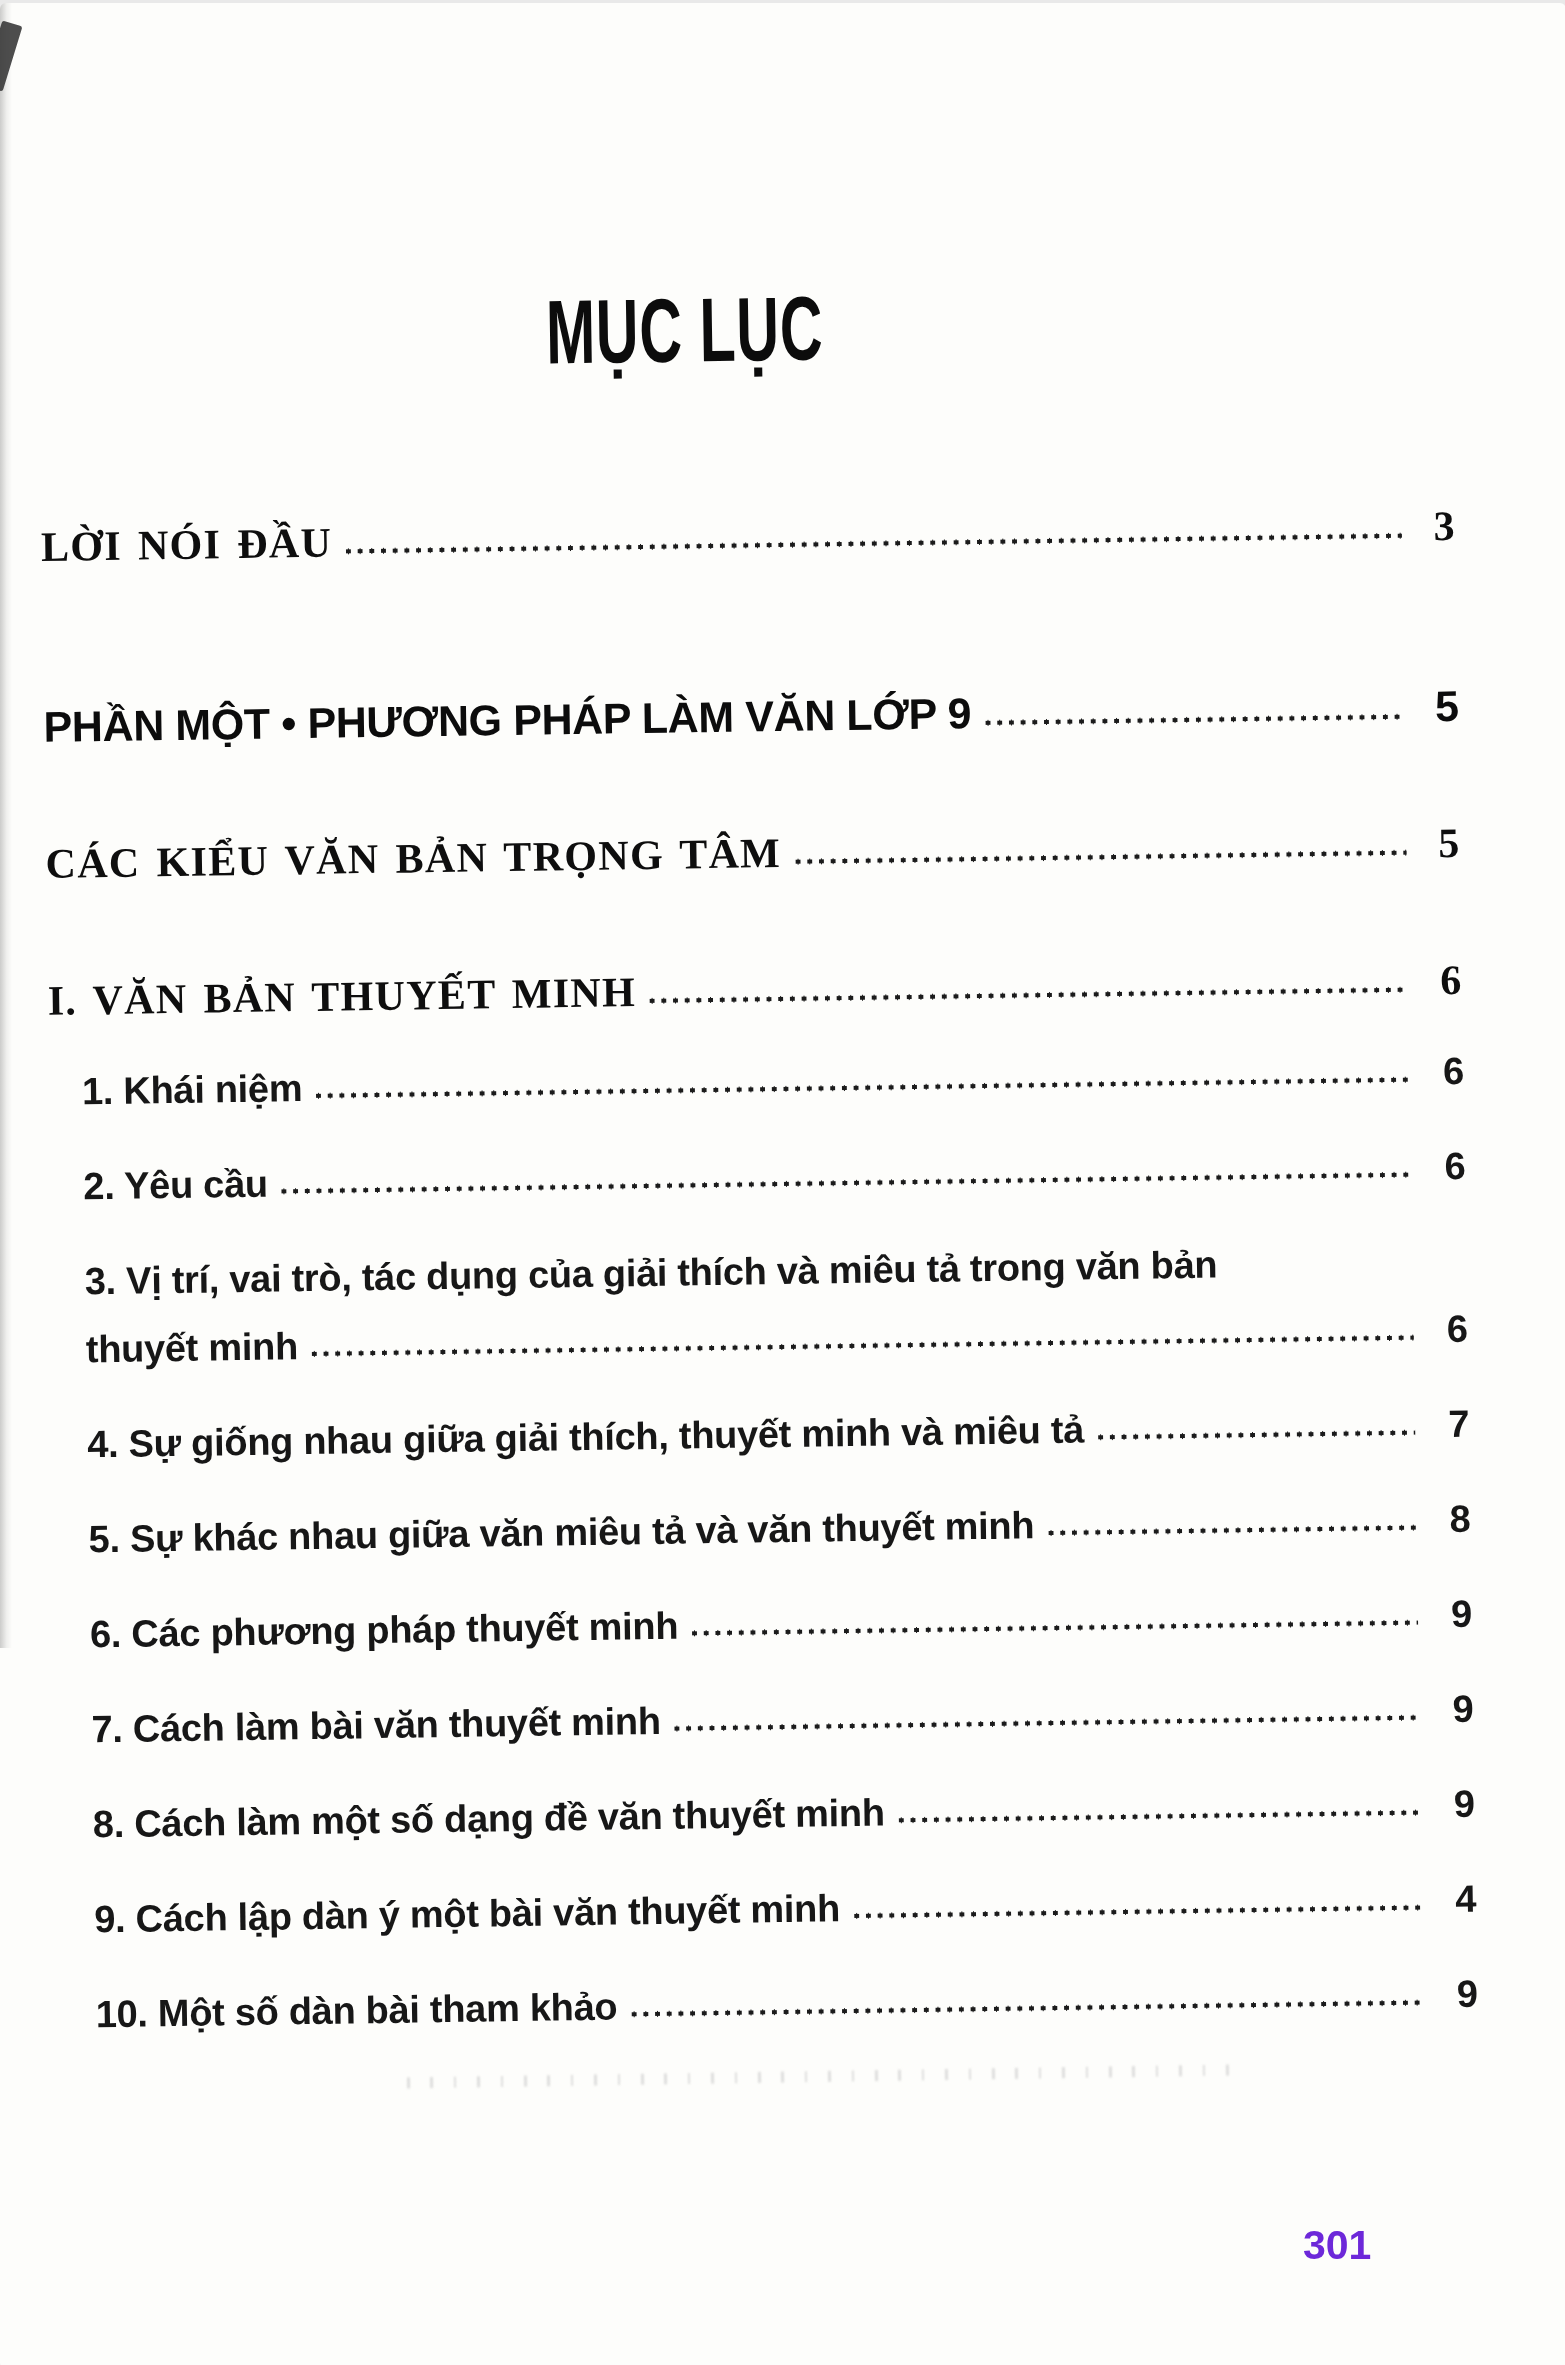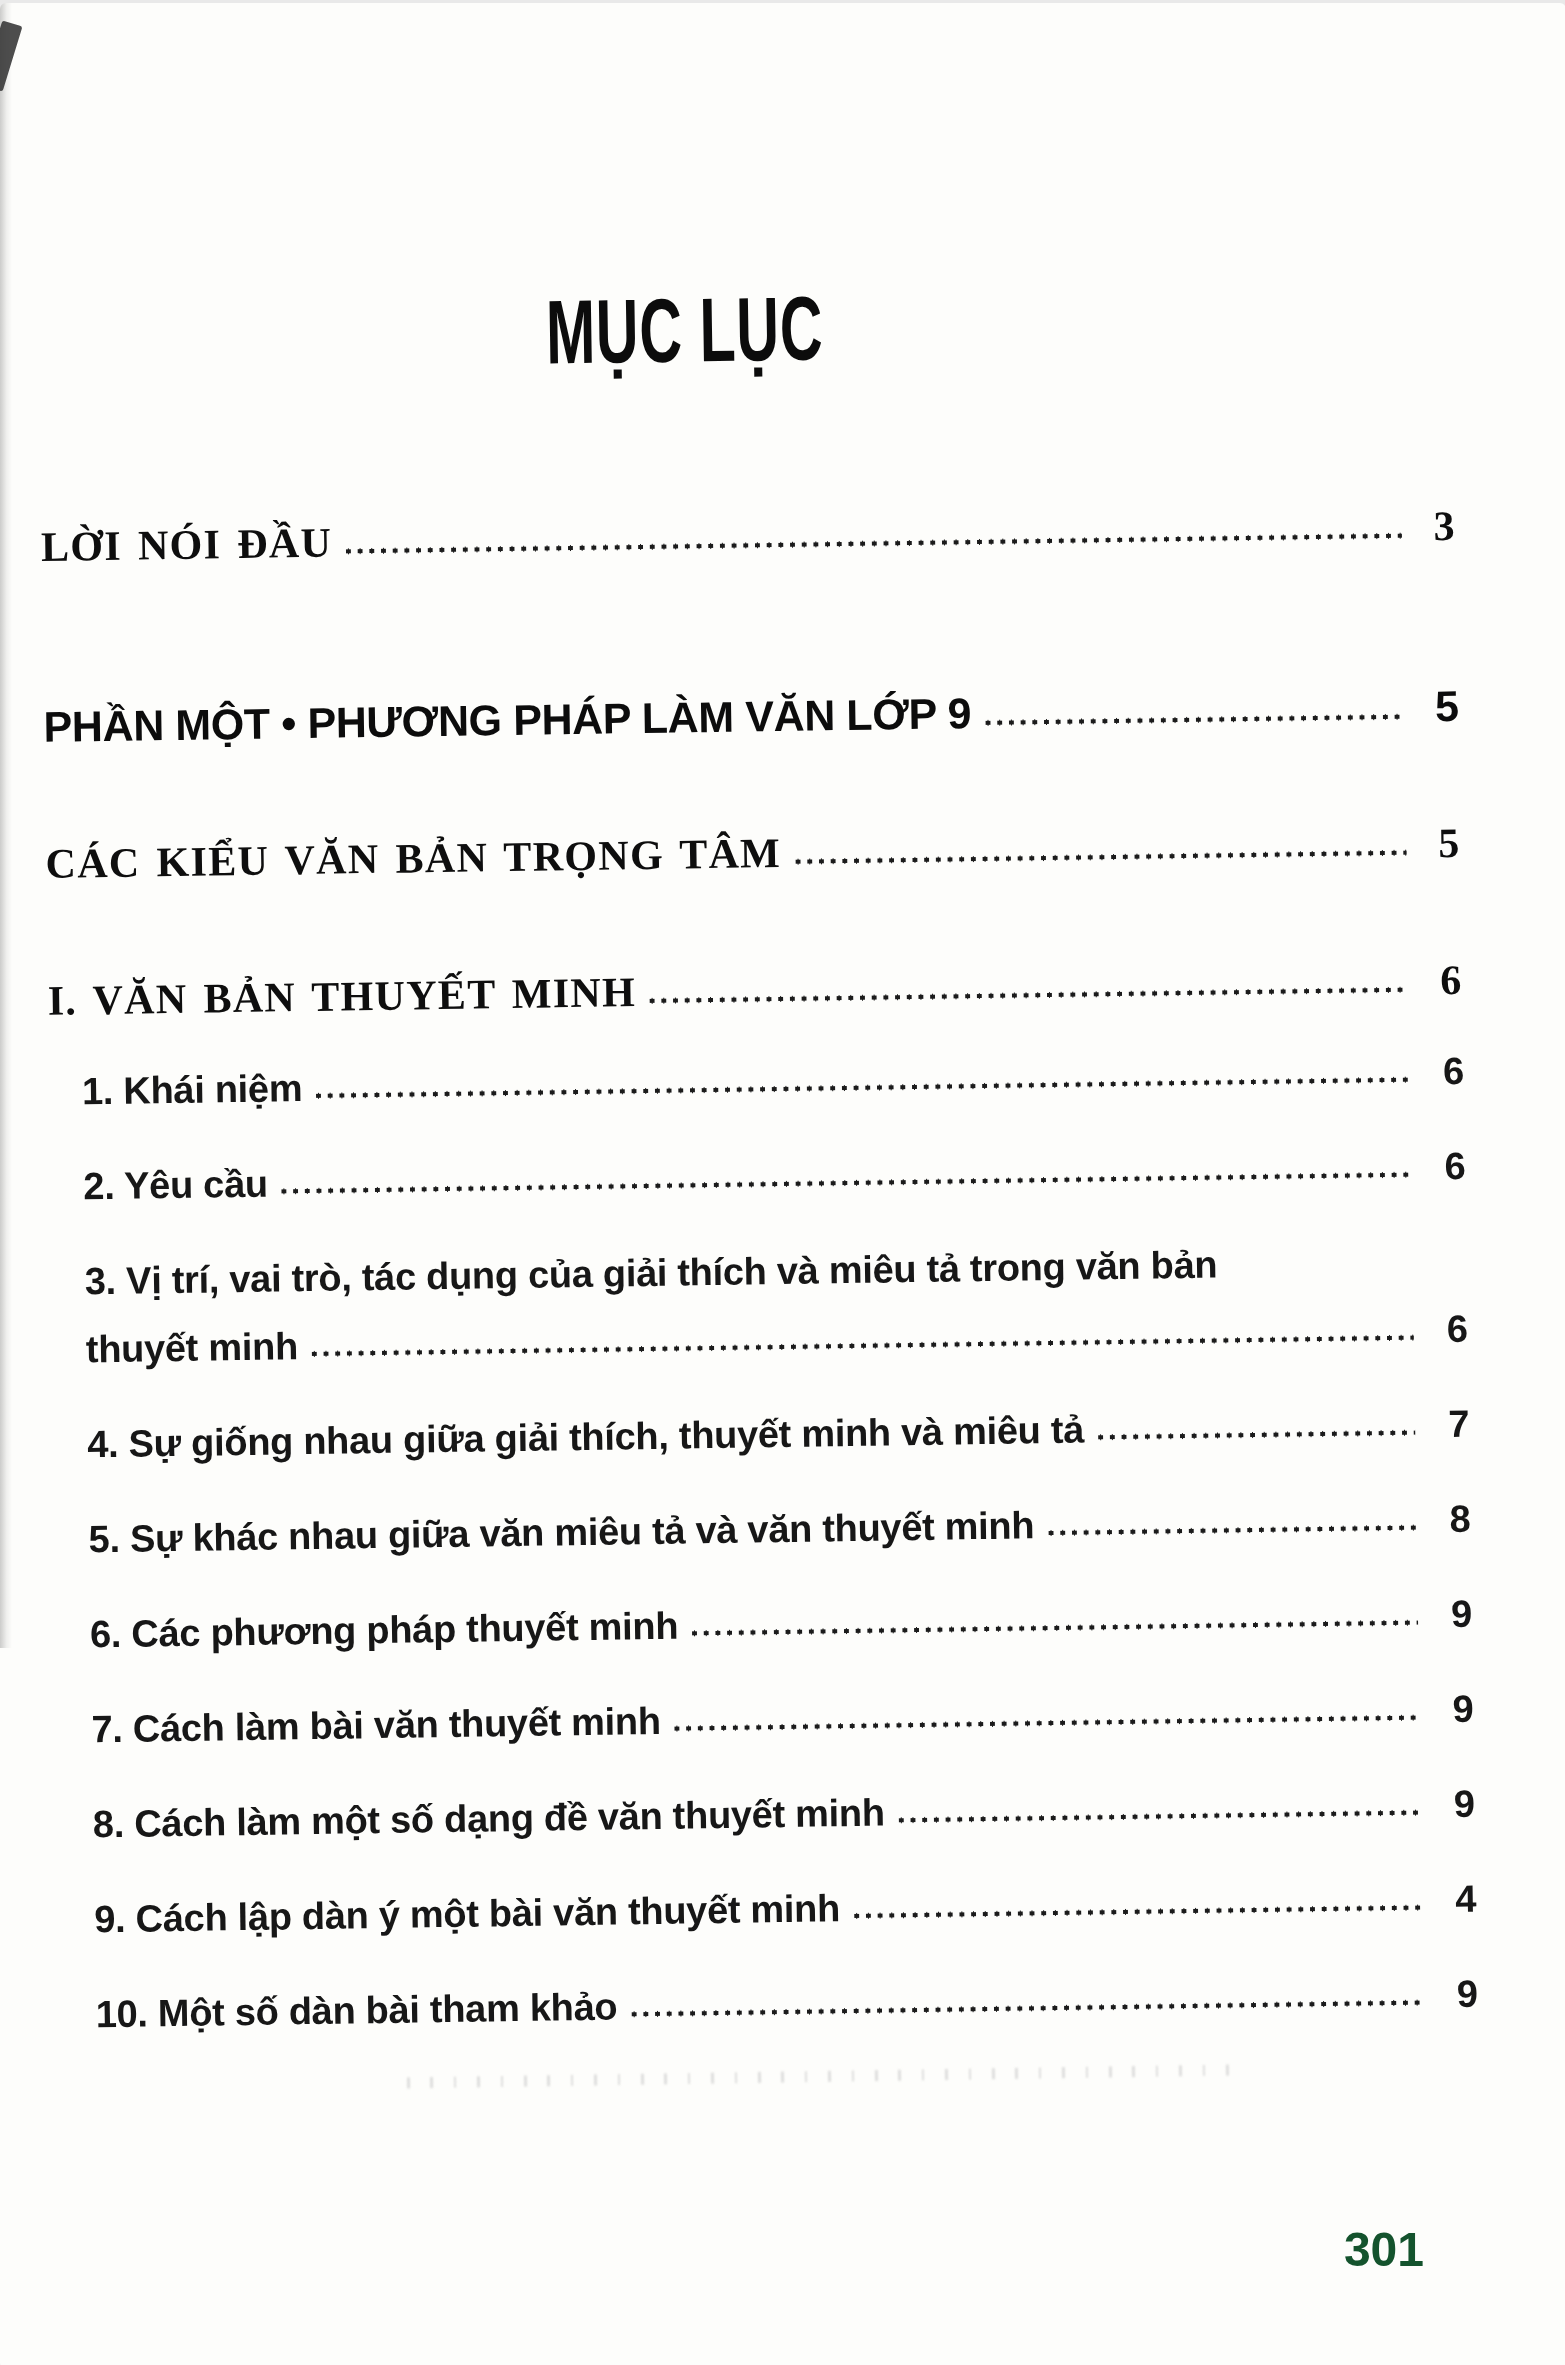--- a/index.html
+++ b/index.html
@@ -97,25 +97,25 @@
   .row-first { margin-top: 143px; }
   .row-item-first { margin-top: 43px; }
   .row-cont { margin-top: 21px; }
   .no-trail .label { white-space: normal; }
   
   .folio {
     position: absolute;
     top: 2219px;
     left: 1303px;
     width: 121px;
-    text-align: right;
+    text-align: left;
     font-family: "Liberation Sans", sans-serif;
     font-weight: 900;
-    font-size: 48px;
-    color: #14532d;
+    font-size: 41px;
+    color: #6d28d9;
   }
   
   .edge-shadow {
     position: absolute;
     left: 0; top: 0;
     width: 12px; height: 1645px;
     background: linear-gradient(to right, rgba(90,90,90,0.30), rgba(120,120,120,0.10) 55%, rgba(0,0,0,0));
     pointer-events: none;
   }
   .corner-mark {

